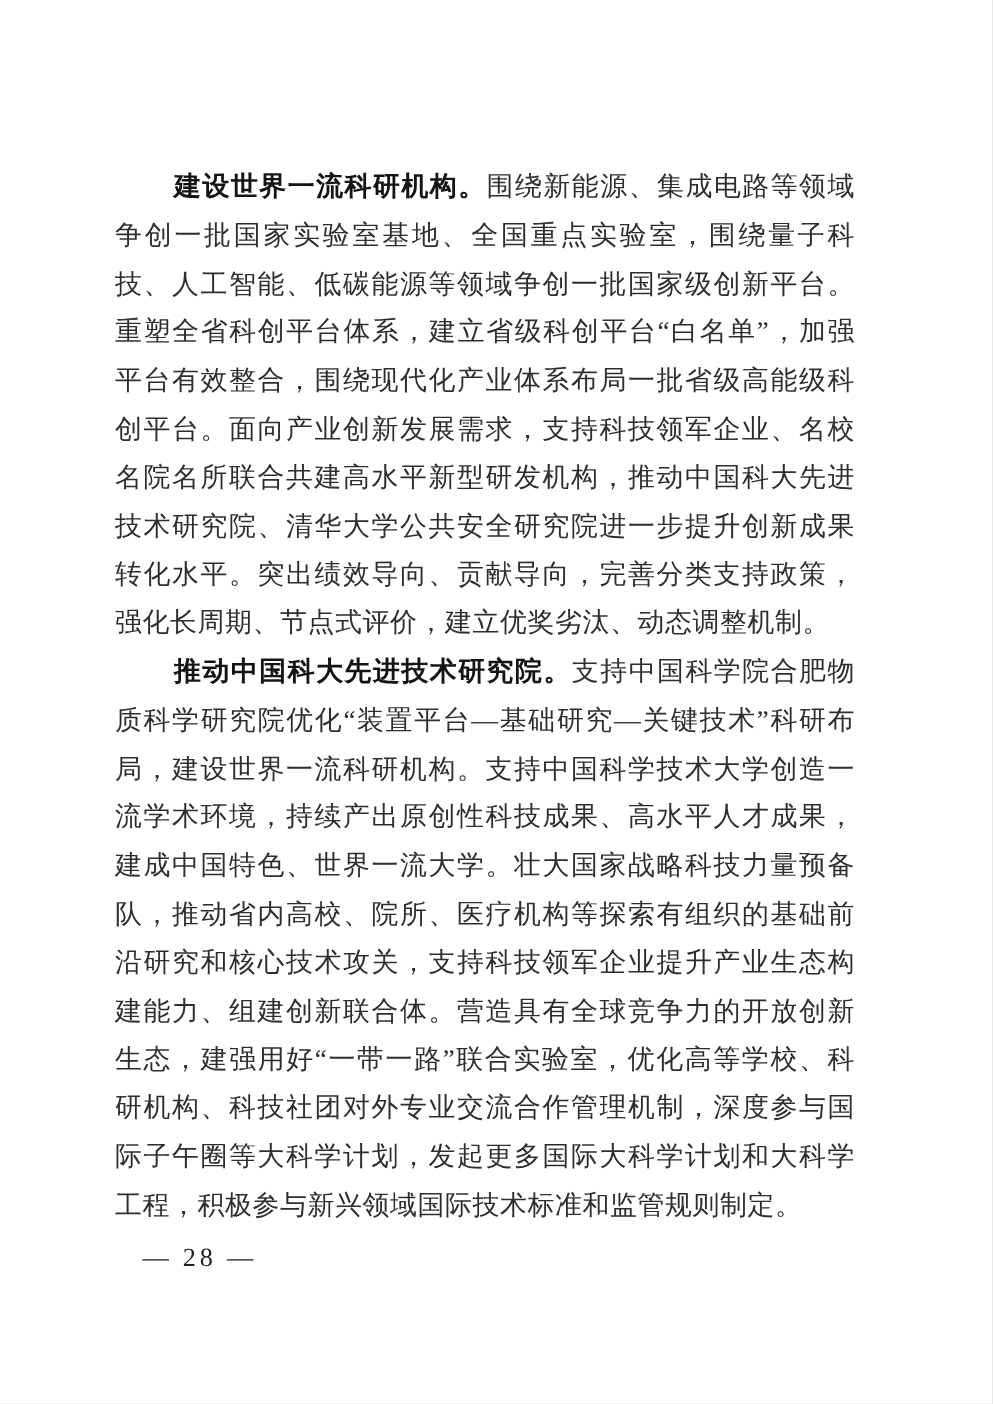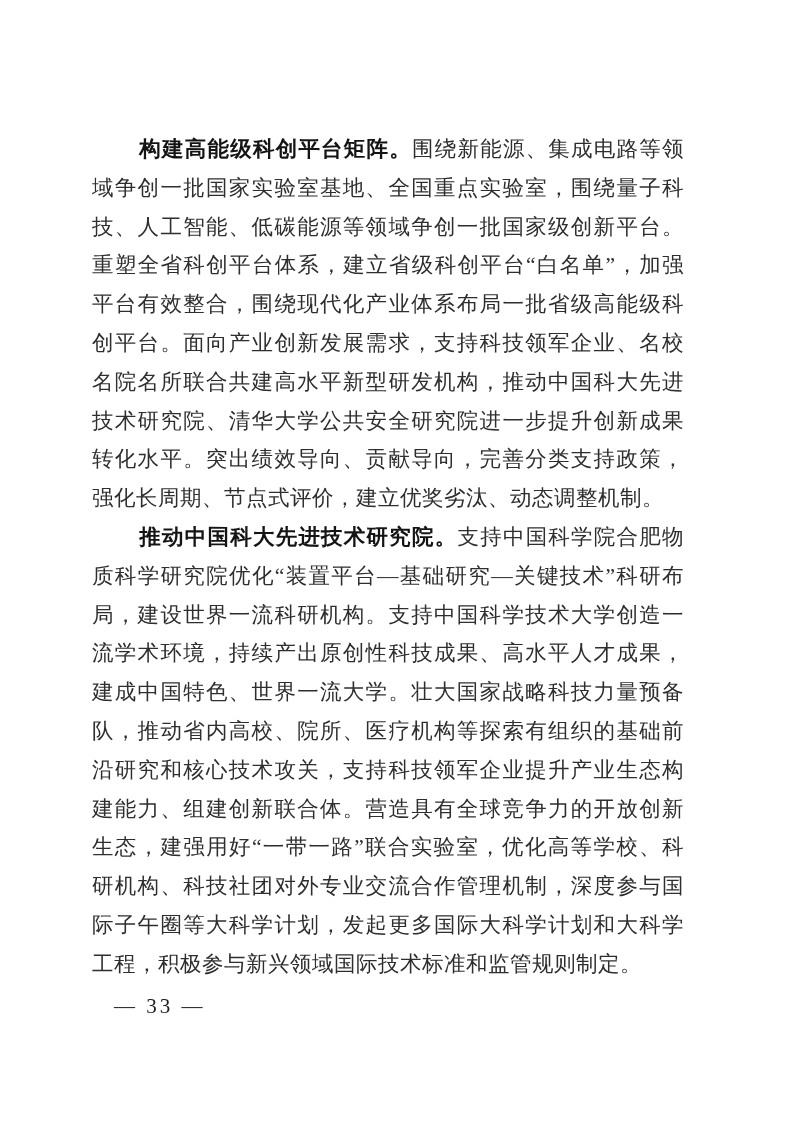--- a/index.html
+++ b/index.html
@@ -46,17 +46,17 @@
     font-size: 21px;
     color: #1f1f1f;
     letter-spacing: 3px;
   }
 </style>
 </head>
 <body>
 
 <div class="page">
   <div class="content">
-    <p class="para"><span class="para-lead">构建高能级科创平台矩阵。</span><span class="para-body">围绕新能源、集成电路等领域争创一批国家实验室基地、全国重点实验室，围绕量子科技、人工智能、低碳能源等领域争创一批国家级创新平台。重塑全省科创平台体系，建立省级科创平台“白名单”，加强平台有效整合，围绕现代化产业体系布局一批省级高能级科创平台。面向产业创新发展需求，支持科技领军企业、名校名院名所联合共建高水平新型研发机构，推动中国科大先进技术研究院、清华大学公共安全研究院进一步提升创新成果转化水平。突出绩效导向、贡献导向，完善分类支持政策，强化长周期、节点式评价，建立优奖劣汰、动态调整机制。</span></p>
+    <p class="para"><span class="para-lead">建设世界一流科研机构。</span><span class="para-body">围绕新能源、集成电路等领域争创一批国家实验室基地、全国重点实验室，围绕量子科技、人工智能、低碳能源等领域争创一批国家级创新平台。重塑全省科创平台体系，建立省级科创平台“白名单”，加强平台有效整合，围绕现代化产业体系布局一批省级高能级科创平台。面向产业创新发展需求，支持科技领军企业、名校名院名所联合共建高水平新型研发机构，推动中国科大先进技术研究院、清华大学公共安全研究院进一步提升创新成果转化水平。突出绩效导向、贡献导向，完善分类支持政策，强化长周期、节点式评价，建立优奖劣汰、动态调整机制。</span></p>
     <p class="para"><span class="para-lead">推动中国科大先进技术研究院。</span><span class="para-body">支持中国科学院合肥物质科学研究院优化“装置平台—基础研究—关键技术”科研布局，建设世界一流科研机构。支持中国科学技术大学创造一流学术环境，持续产出原创性科技成果、高水平人才成果，建成中国特色、世界一流大学。壮大国家战略科技力量预备队，推动省内高校、院所、医疗机构等探索有组织的基础前沿研究和核心技术攻关，支持科技领军企业提升产业生态构建能力、组建创新联合体。营造具有全球竞争力的开放创新生态，建强用好“一带一路”联合实验室，优化高等学校、科研机构、科技社团对外专业交流合作管理机制，深度参与国际子午圈等大科学计划，发起更多国际大科学计划和大科学工程，积极参与新兴领域国际技术标准和监管规则制定。</span></p>
   </div>
-  <div class="page-number">— 33 —</div>
+  <div class="page-number">— 28 —</div>
 </div>
 
 </body></html>

